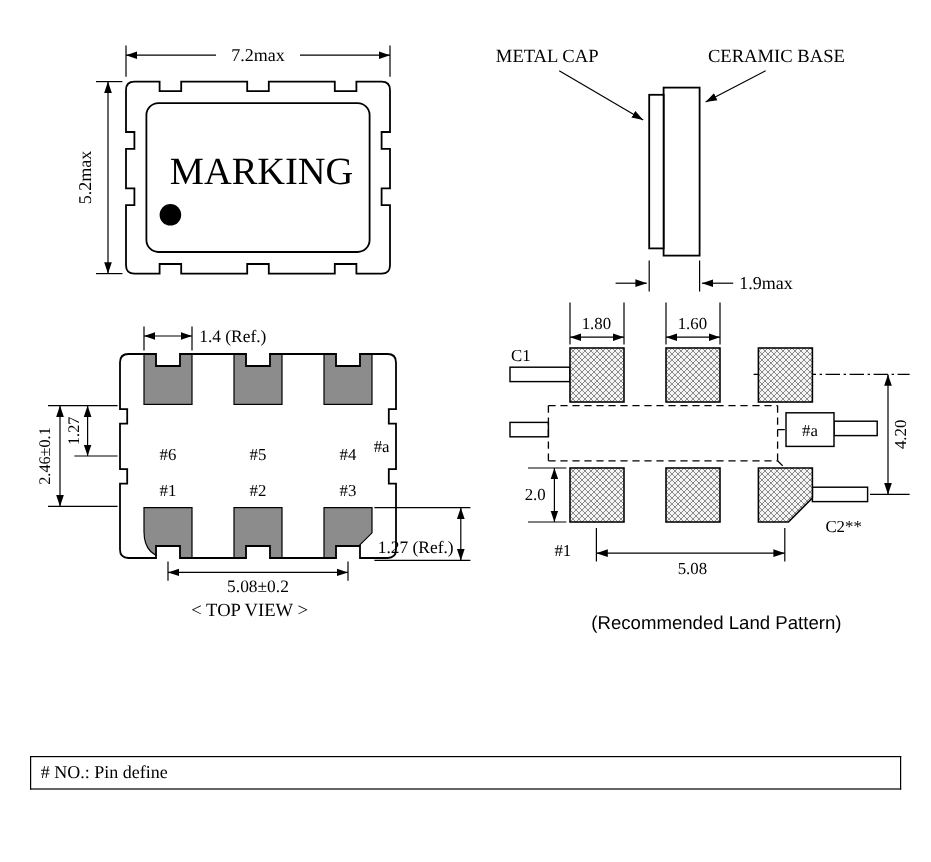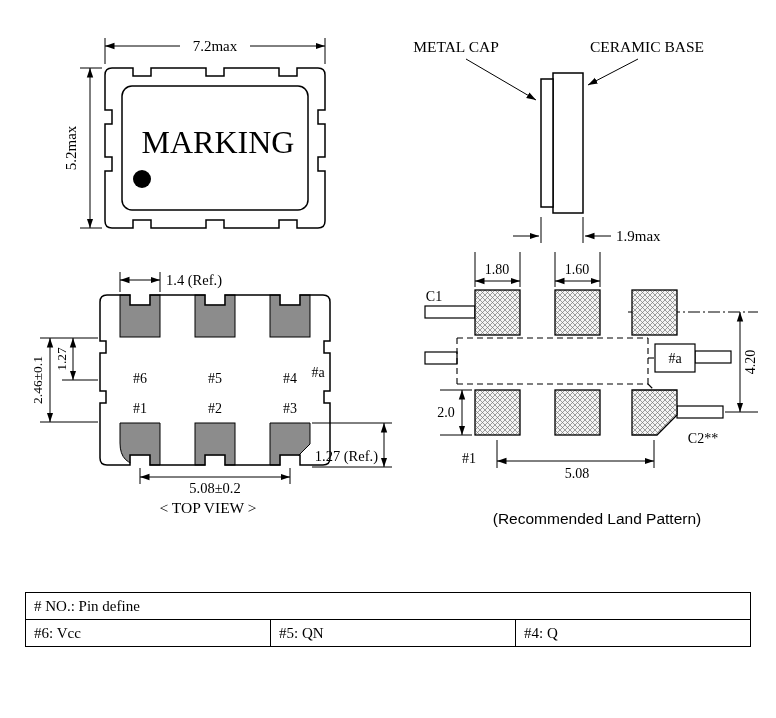--- a/index.html
+++ b/index.html
@@ -1,20 +1,20 @@
 <!DOCTYPE html>
 <html><head>
 <meta charset="utf-8">
 <style>
   html,body{margin:0;padding:0;background:#ffffff;}
   #stage{position:relative;width:776px;height:718px;background:#ffffff;font-family:"Liberation Serif",serif;overflow:hidden;}
   #drawings{position:absolute;left:0;top:0;}
   svg text{fill:#000000;font-family:"Liberation Serif",serif;}
   .sans{font-family:"Liberation Sans",sans-serif;}
-  .pin-table{position:absolute;left:25px;top:592px;width:726px;border-collapse:collapse;font-size:15px;font-family:"Liberation Serif",serif;color:#000;}
+  .pin-table{position:absolute;left:25px;top:630px;width:726px;border-collapse:collapse;font-size:15px;font-family:"Liberation Serif",serif;color:#000;}
   .pin-table td{border:1.2px solid #000;padding:2px 8px;height:22px;vertical-align:middle;}
 </style>
 </head>
 <body>
 
 <div id="stage">
 
 <svg id="drawings" width="776" height="605" viewBox="0 0 776 605">
   <defs>
     <marker id="mE" markerUnits="userSpaceOnUse" markerWidth="10" markerHeight="8" refX="9.5" refY="4" orient="auto">
@@ -199,21 +199,16 @@
 
     <text class="sans" x="597" y="524" font-size="15.5" text-anchor="middle">(Recommended Land Pattern)</text>
   </g>
 </svg>
 
 <table class="pin-table">
   <tbody>
         <tr>
     <td colspan="3"># NO.: Pin define</td>
   </tr>
-  <tr>
-    <td style="width:228px">#6: Vcc</td>
-    <td style="width:228px">#5: QN</td>
-    <td>#4: Q</td>
-  </tr>
 </tbody>
     </table>
 
 </div>
 
 </body></html>

